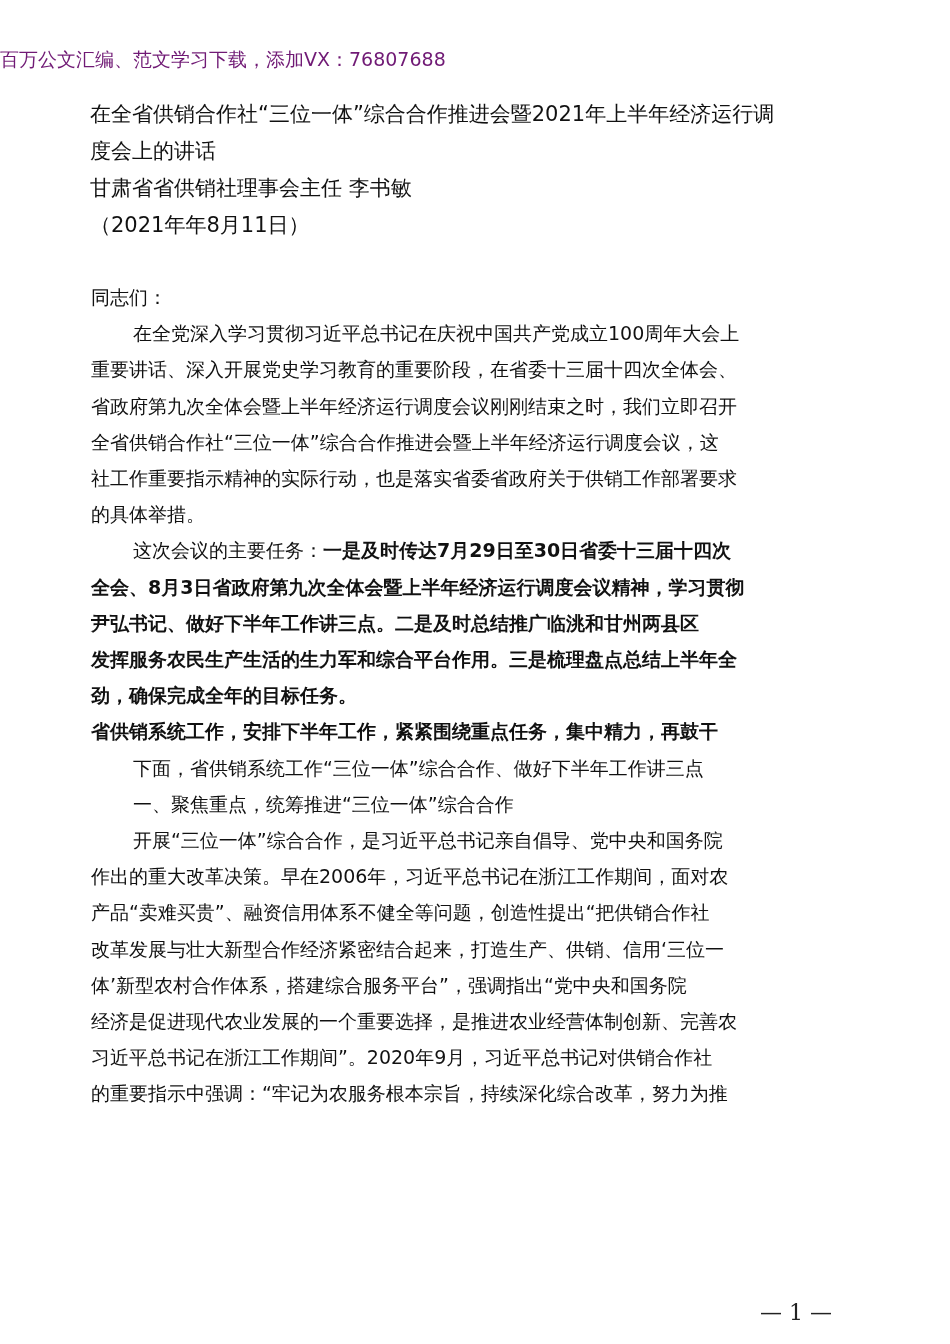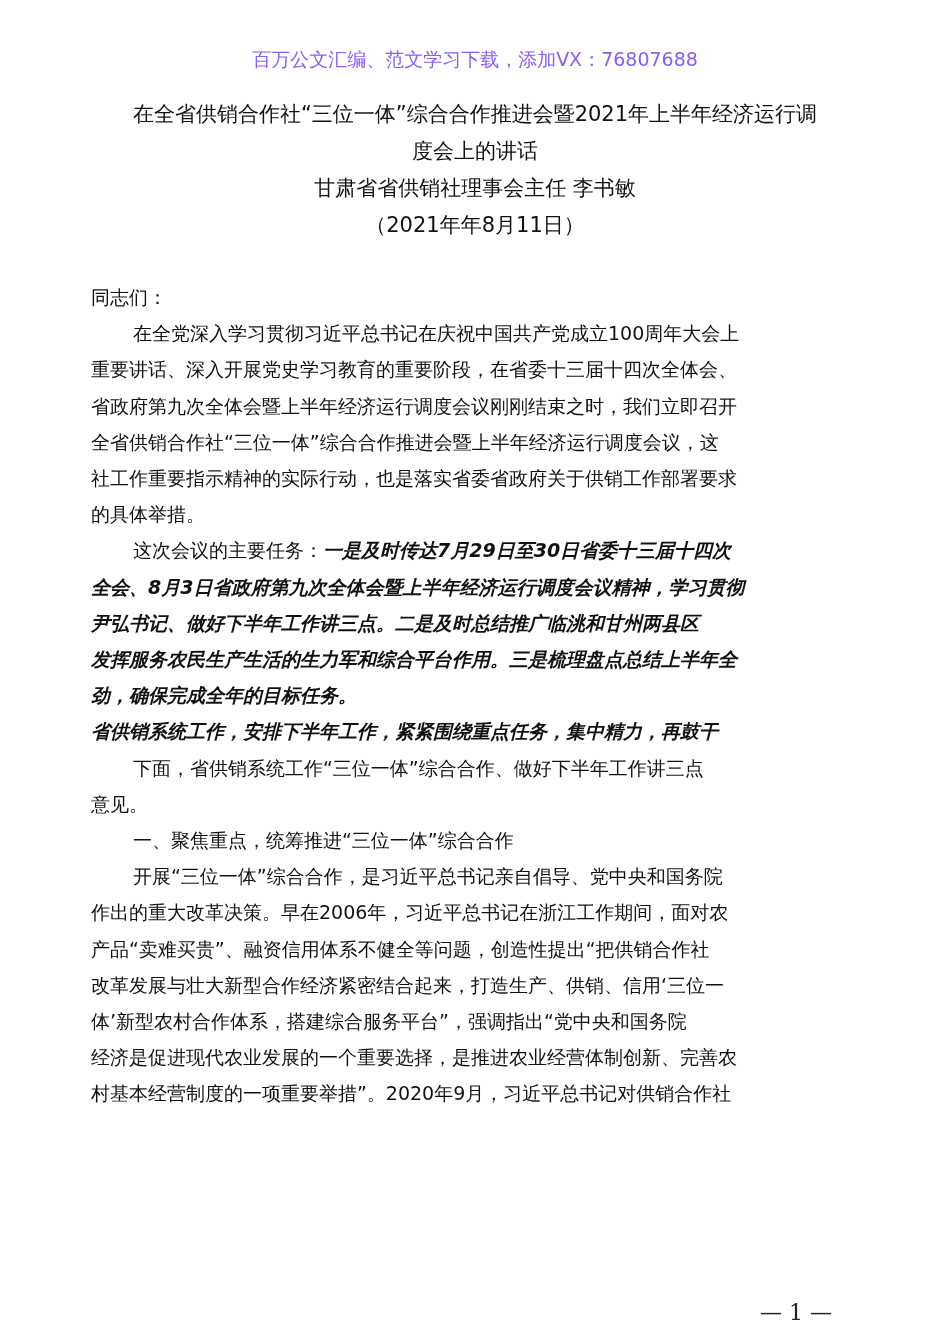--- a/index.html
+++ b/index.html
@@ -3,33 +3,33 @@
 <meta charset="utf-8">
 <style>
   html, body { margin: 0; padding: 0; background: #ffffff; }
   body {
     width: 950px; height: 1344px; position: relative; overflow: hidden;
     font-family: "DejaVu Sans", "Liberation Sans", sans-serif;
     color: #111111;
   }
   .banner {
     position: absolute; top: 44px; left: 0; width: 950px;
-    text-align: center; color: #8b5cf6; font-size: 19px; line-height: 30px;
+    color: #701a75; font-size: 19px; line-height: 30px;
   }
   .title-block {
     position: absolute; top: 96px; left: 90px; width: 770px;
-    text-align: center; font-size: 21px; line-height: 37px;
+    font-size: 21px; line-height: 37px;
   }
   .title-block div { white-space: nowrap; }
   .body {
     position: absolute; top: 279px; left: 91px; width: 770px;
     font-size: 19px; line-height: 36.2px;
   }
   .p { margin: 0; text-align: justify; text-align-last: left; }
-  .bold { font-weight: bold; font-style: italic; }
+  .bold { font-weight: bold; }
   .line { display: block; white-space: nowrap; }
   .footer {
     position: absolute; top: 1300px; left: 760px;
     font-family: "DejaVu Serif", "Liberation Serif", serif; font-size: 22px; color: #222;
     white-space: nowrap;
   }
 </style>
 </head>
 <body>
 
@@ -58,31 +58,31 @@
     <span class="line" style="padding-left:42px"><span>这次会议的主要任务：</span><span class="bold">一是及时传达7月29日至30日省委十三届十四次</span></span>
     <span class="line bold">全会、8月3日省政府第九次全体会暨上半年经济运行调度会议精神，学习贯彻</span>
     <span class="line bold">尹弘书记、做好下半年工作讲三点。二是及时总结推广临洮和甘州两县区</span>
     <span class="line bold">发挥服务农民生产生活的生力军和综合平台作用。三是梳理盘点总结上半年全</span>
     <span class="line bold">劲，确保完成全年的目标任务。</span>
     <span class="line bold">省供销系统工作，安排下半年工作，紧紧围绕重点任务，集中精力，再鼓干</span>
   </p>
 
   <p class="p">
     <span class="line" style="padding-left:42px">下面，省供销系统工作“三位一体”综合合作、做好下半年工作讲三点</span>
-    <span class="line">意见。</span>
   </p>
 
   <p class="p">
     <span class="line" style="padding-left:42px">一、聚焦重点，统筹推进“三位一体”综合合作</span>
   </p>
 
   <p class="p">
     <span class="line" style="padding-left:42px">开展“三位一体”综合合作，是习近平总书记亲自倡导、党中央和国务院</span>
     <span class="line">作出的重大改革决策。早在2006年，习近平总书记在浙江工作期间，面对农</span>
     <span class="line">产品“卖难买贵”、融资信用体系不健全等问题，创造性提出“把供销合作社</span>
     <span class="line">改革发展与壮大新型合作经济紧密结合起来，打造生产、供销、信用‘三位一</span>
     <span class="line">体’新型农村合作体系，搭建综合服务平台”，强调指出“党中央和国务院</span>
     <span class="line">经济是促进现代农业发展的一个重要选择，是推进农业经营体制创新、完善农</span>
-    <span class="line">村基本经营制度的一项重要举措”。2020年9月，习近平总书记对供销合作社</span>
+    <span class="line">习近平总书记在浙江工作期间”。2020年9月，习近平总书记对供销合作社</span>
+    <span class="line">的重要指示中强调：“牢记为农服务根本宗旨，持续深化综合改革，努力为推</span>
   </p>
 </div>
 
 <div class="footer">— 1 —</div>
 
 </body></html>

